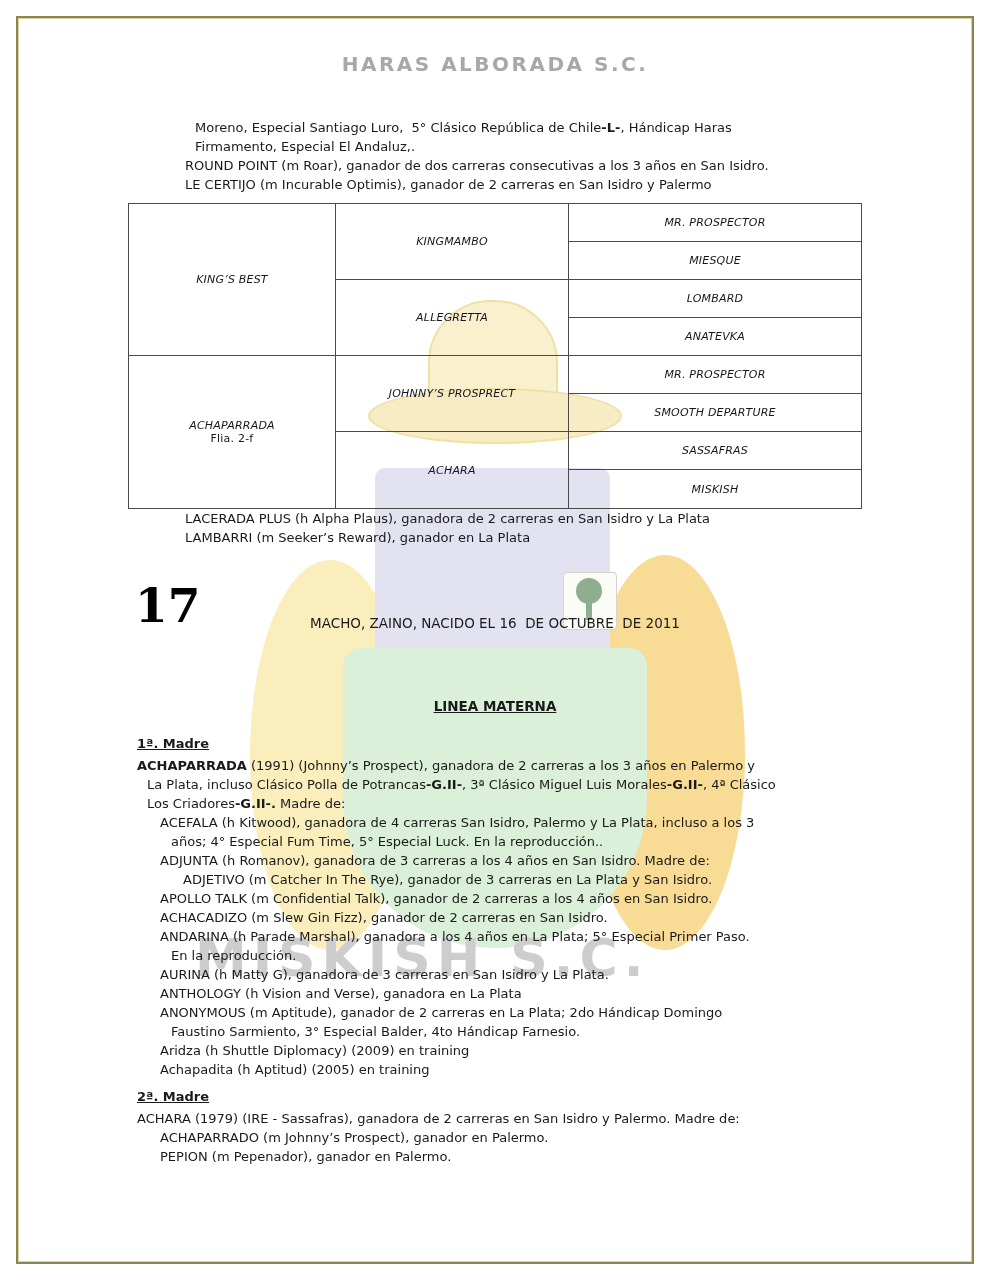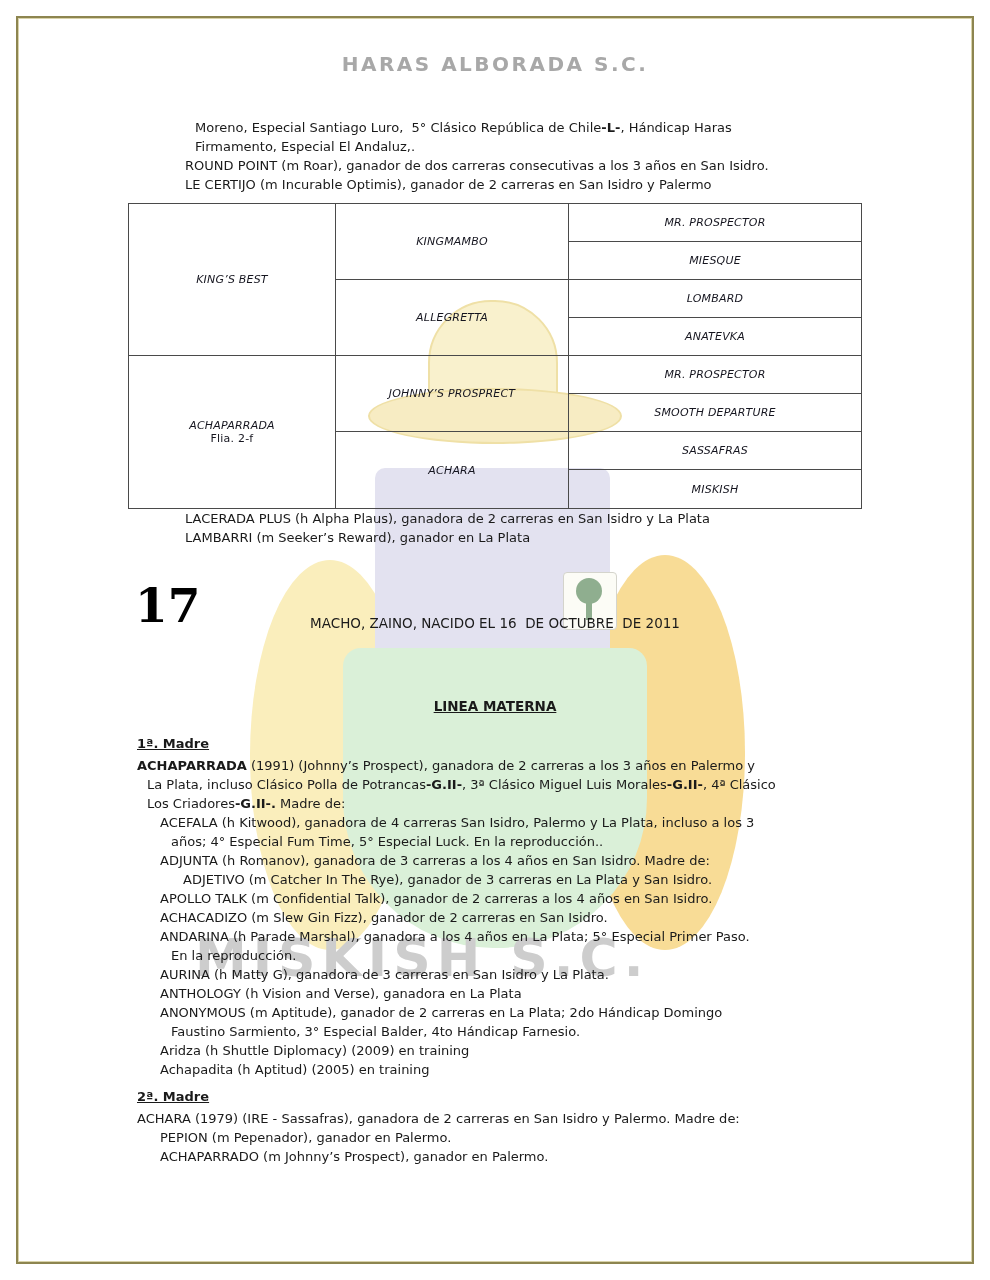--- a/index.html
+++ b/index.html
@@ -151,17 +151,17 @@
       <div class="tline ind2"><span>ANTHOLOGY (h Vision and Verse), ganadora en La Plata</span></div>
       <div class="tline ind2"><span>ANONYMOUS (m Aptitude), ganador de 2 carreras en La Plata; 2do Hándicap Domingo</span></div>
       <div class="tline ind3"><span>Faustino Sarmiento, 3° Especial Balder, 4to Hándicap Farnesio.</span></div>
       <div class="tline ind2"><span>Aridza (h Shuttle Diplomacy) (2009) en training</span></div>
       <div class="tline ind2"><span>Achapadita (h Aptitud) (2005) en training</span></div>
     </div>
 
   <div class="abs mhead" style="left:137px;top:1089px;">2ª. Madre</div>
   <div class="abs tblock" style="left:137px;top:1109px;">
       <div class="tline ind0"><span>ACHARA (1979) (IRE - Sassafras), ganadora de 2 carreras en San Isidro y Palermo. Madre de:</span></div>
+      <div class="tline ind2"><span>ACHAPARRADO (m Johnny’s Prospect), ganador en Palermo.</span></div>
       <div class="tline ind2"><span>PEPION (m Pepenador), ganador en Palermo.</span></div>
-      <div class="tline ind2"><span>ACHAPARRADO (m Johnny’s Prospect), ganador en Palermo.</span></div>
     </div>
 
 </div>
 
 </body></html>

